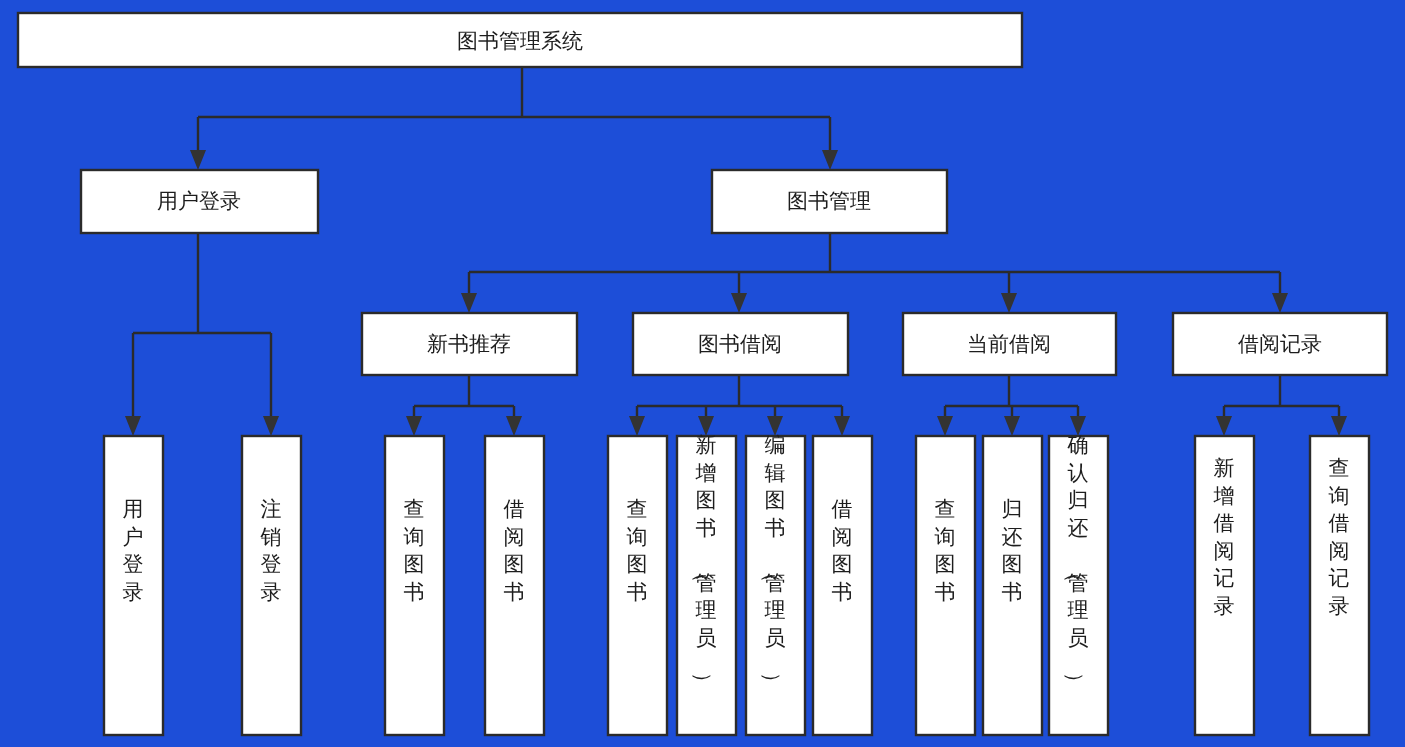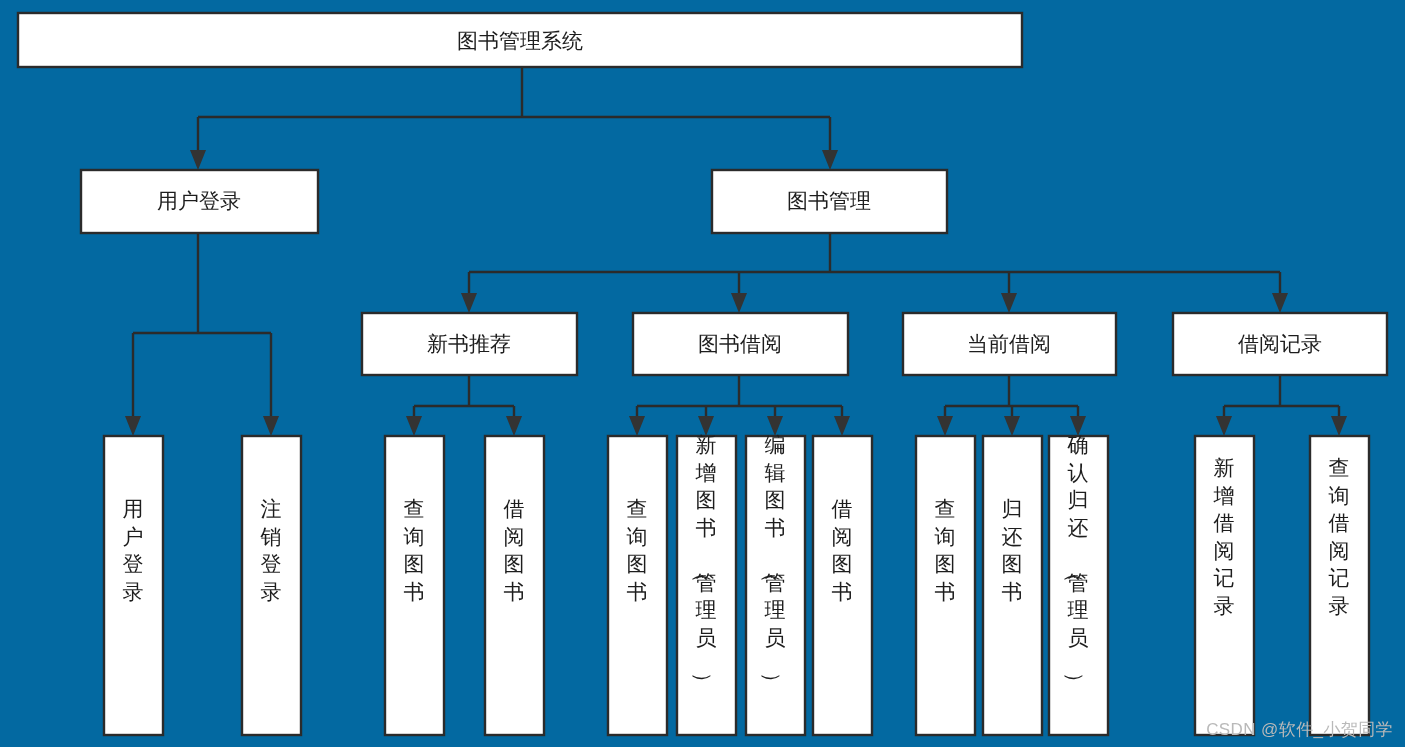--- a/index.html
+++ b/index.html
@@ -11,21 +11,21 @@
     width: 1405px;
     height: 747px;
     font-family: "Liberation Sans", "DejaVu Sans", sans-serif;
     overflow: hidden;
     position: relative;
   }
   #diagram-root {
     position: relative;
     width: 1405px;
     height: 747px;
-    background: #0369a1;
+    background: #1d4ed8;
   }
   svg.flow {
     position: absolute;
     left: 0;
     top: 0;
     width: 1405px;
     height: 747px;
   }
   .node-rect {
     fill: #ffffff;
@@ -237,14 +237,13 @@
       </g>
 
       <g>
         <rect class="node-rect" x="1310" y="436" width="59" height="299"></rect>
         <text class="node-label-v" x="1339" y="475"><tspan x="1339" dy="0">查</tspan><tspan x="1339" dy="27.5">询</tspan><tspan x="1339" dy="27.5">借</tspan><tspan x="1339" dy="27.5">阅</tspan><tspan x="1339" dy="27.5">记</tspan><tspan x="1339" dy="27.5">录</tspan></text>
       </g>
 
     </g>
   </svg>
 
-  <div class="watermark">CSDN @软件_小贺同学</div>
 </div>
 
 </body></html>

